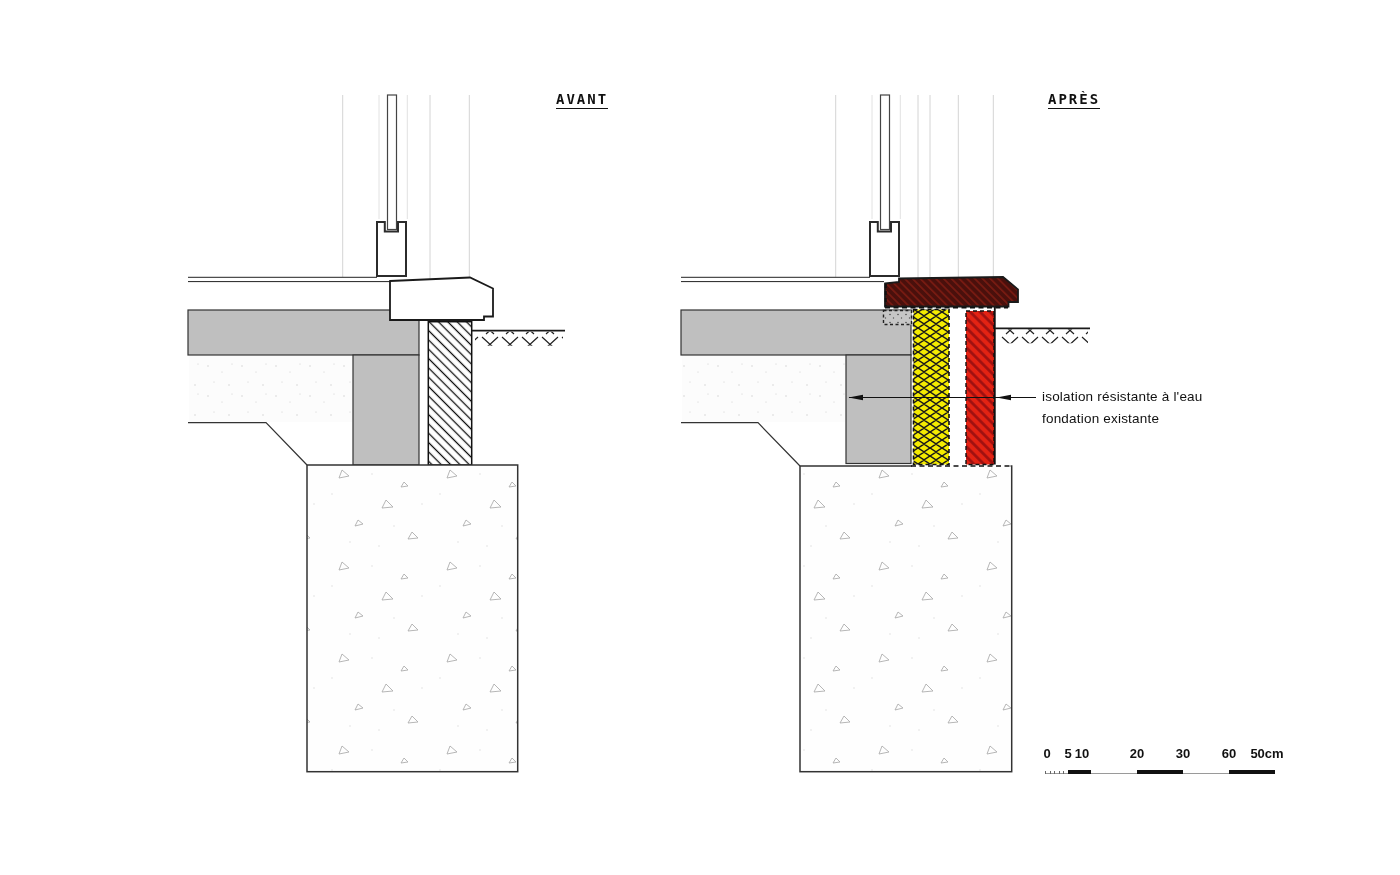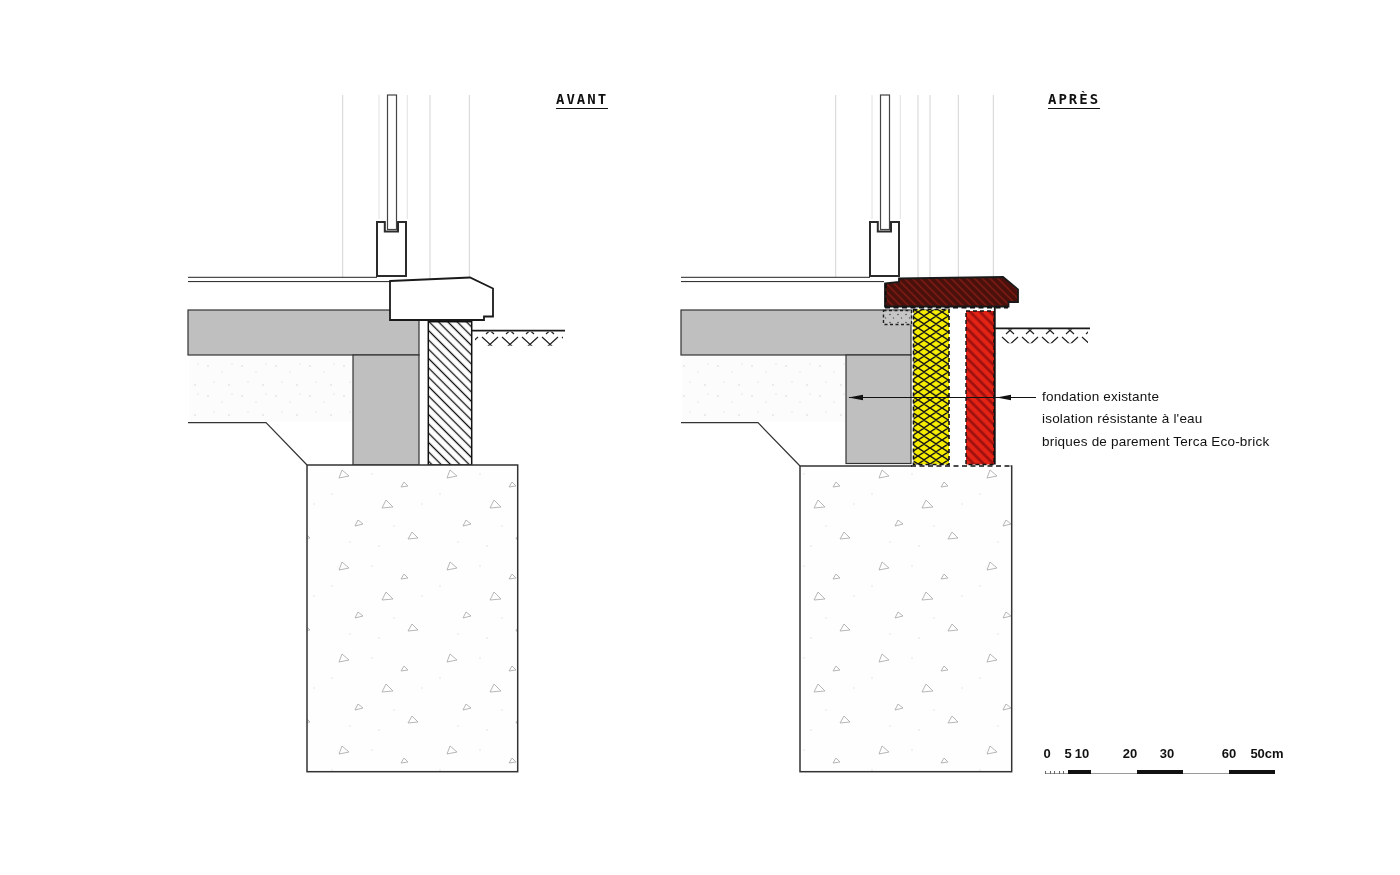--- a/index.html
+++ b/index.html
@@ -151,31 +151,30 @@
       <path d="M848.5,397.5 L863,394.7 L863,400.3 Z" fill="#111"></path>
       <path d="M996.5,397.5 L1011,394.7 L1011,400.3 Z" fill="#111"></path>
     </g>
   </g>
 </svg>
 
 <div class="title" id="title-avant">AVANT</div>
 <div class="title" id="title-apres">APRÈS</div>
 
 <div class="annotation">
+  <div>isolation résistante à l'eau</div>
   <div>fondation existante</div>
-  <div>isolation résistante à l'eau</div>
-  <div>briques de parement Terca Eco-brick</div>
 </div>
 
 <div class="scalebar">
   <span class="lbl" style="left:2px">0</span>
   <span class="lbl" style="left:23px">5</span>
   <span class="lbl" style="left:37px">10</span>
-  <span class="lbl" style="left:85px">20</span>
-  <span class="lbl" style="left:122px">30</span>
+  <span class="lbl" style="left:92px">20</span>
+  <span class="lbl" style="left:138px">30</span>
   <span class="lbl" style="left:184px">60</span>
   <span class="lbl" style="left:222px">50cm</span>
   <div class="bar">
     <div class="base"></div>
     <div class="tick" style="left:0px"></div>
     <div class="tick" style="left:4.6px"></div>
     <div class="tick" style="left:9.2px"></div>
     <div class="tick" style="left:13.8px"></div>
     <div class="tick" style="left:18.4px"></div>
     <div class="seg" style="left:23px;width:23px"></div>

